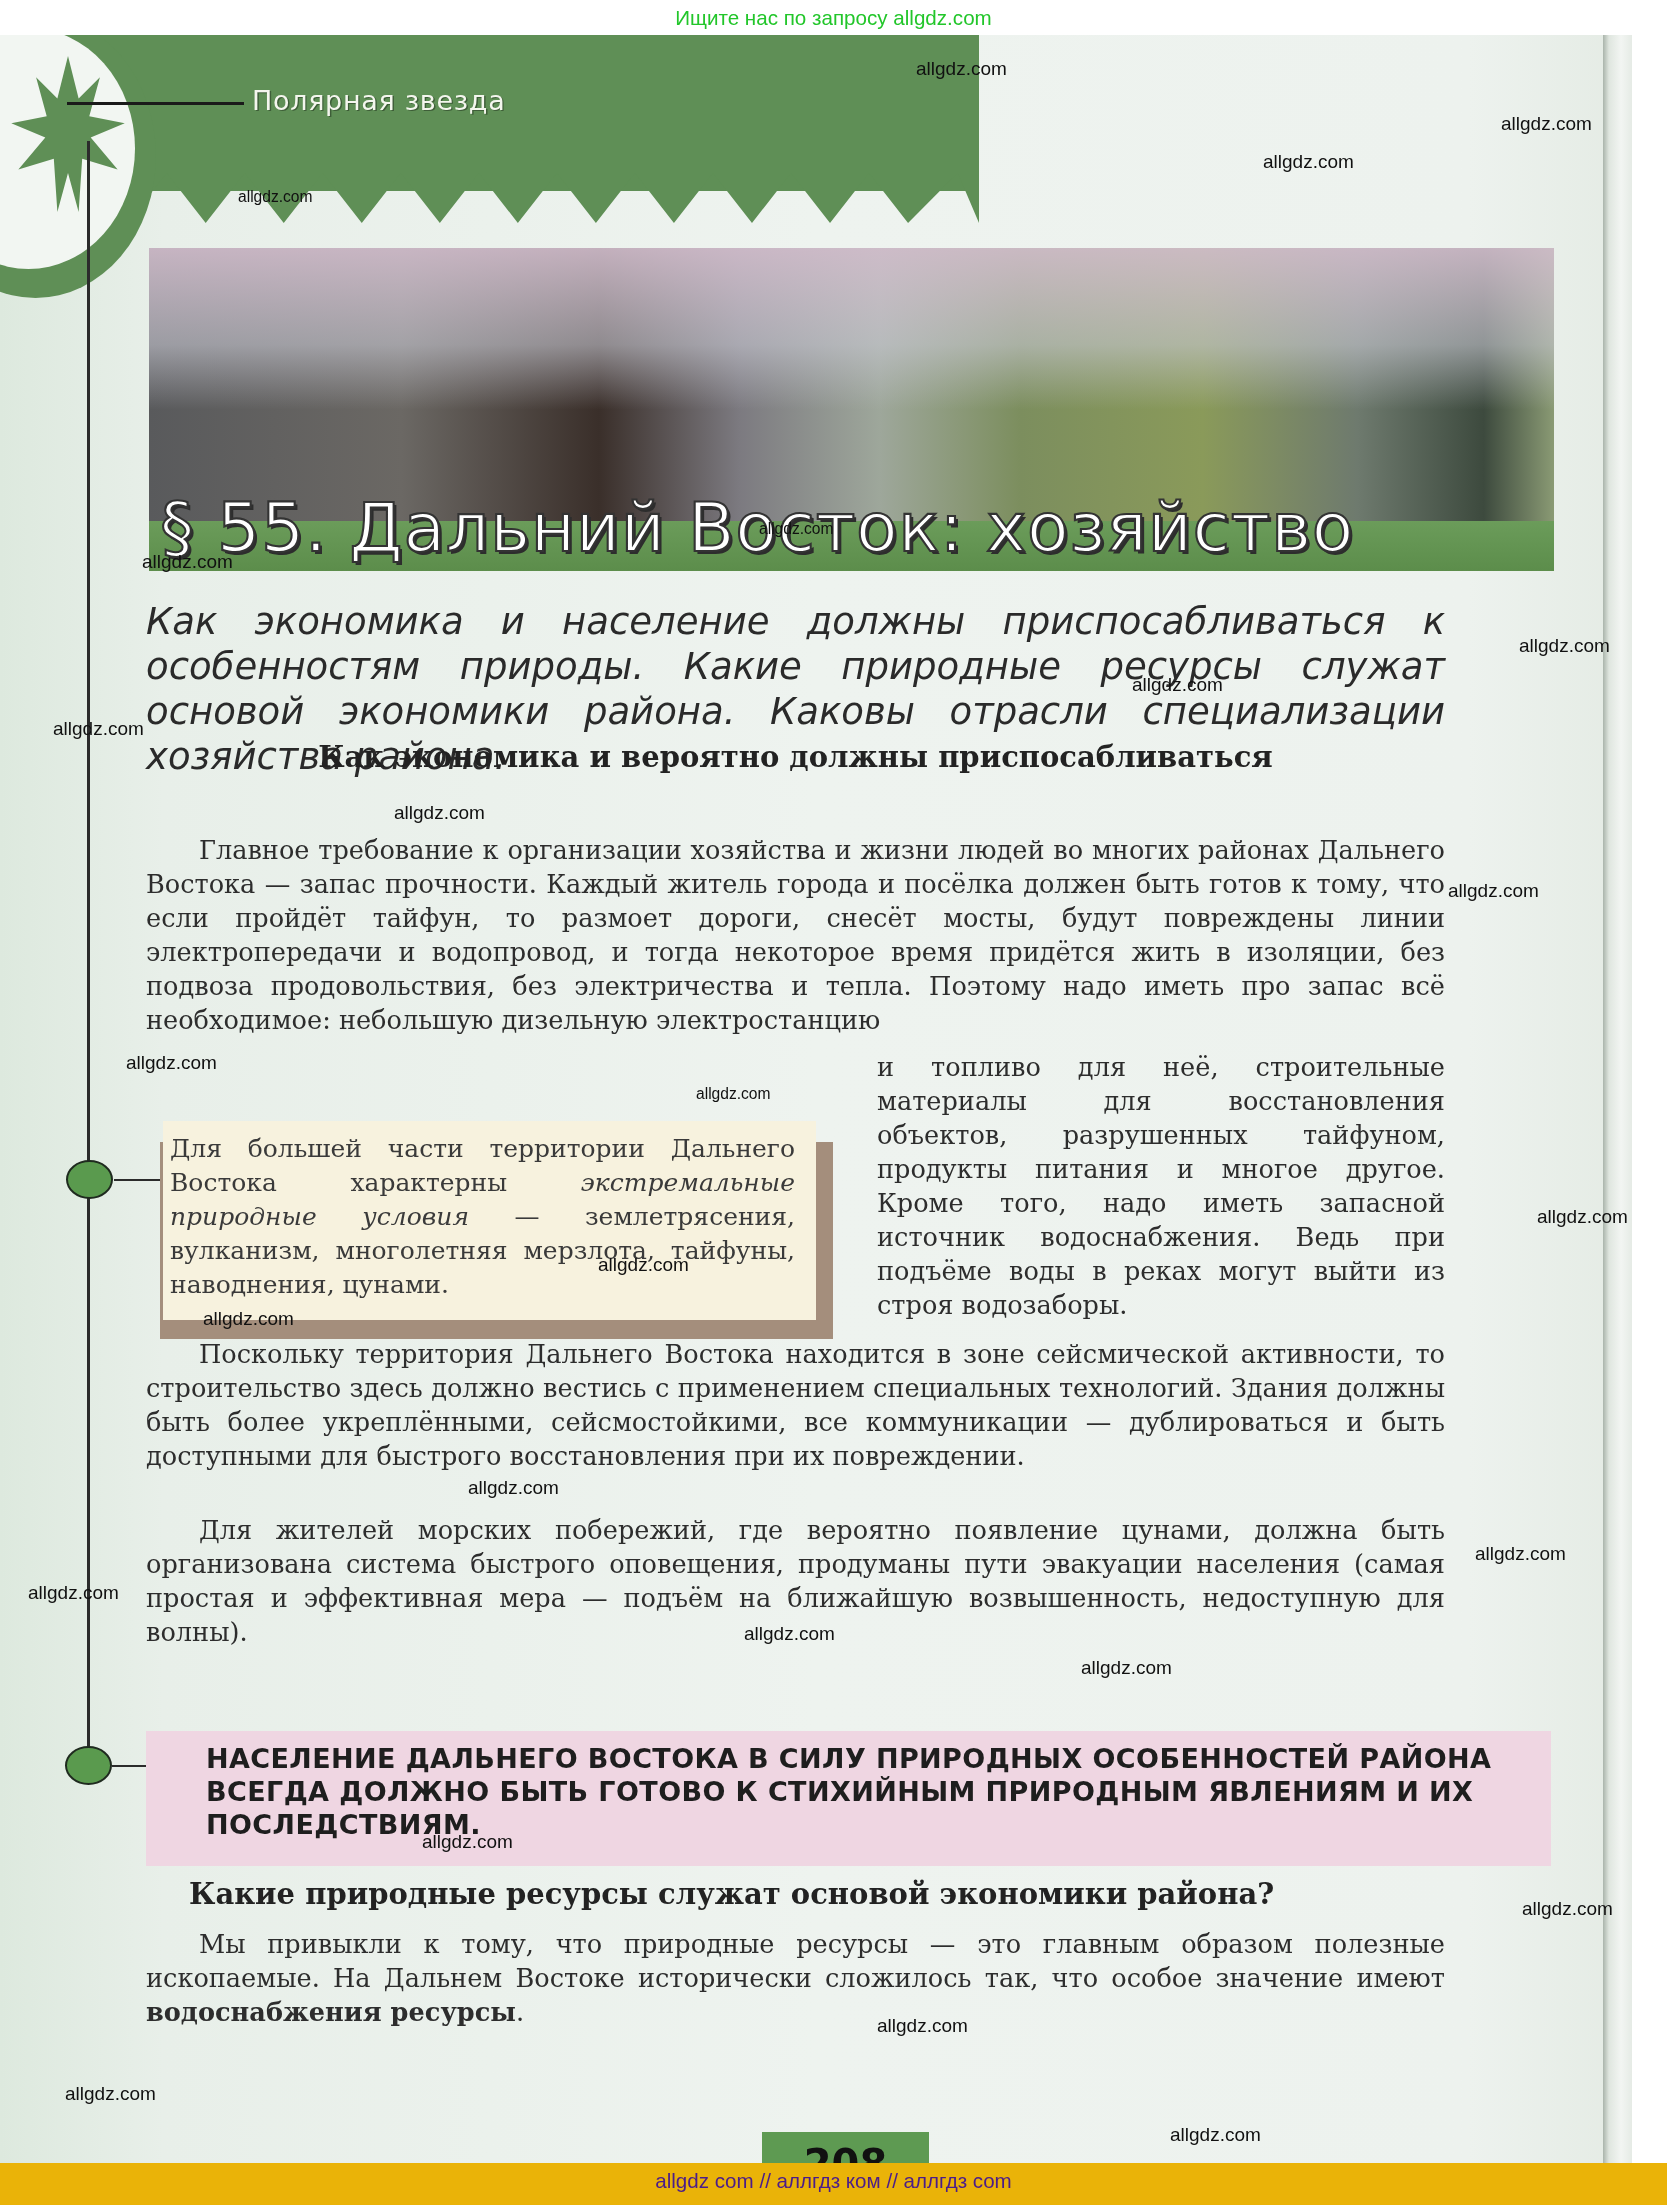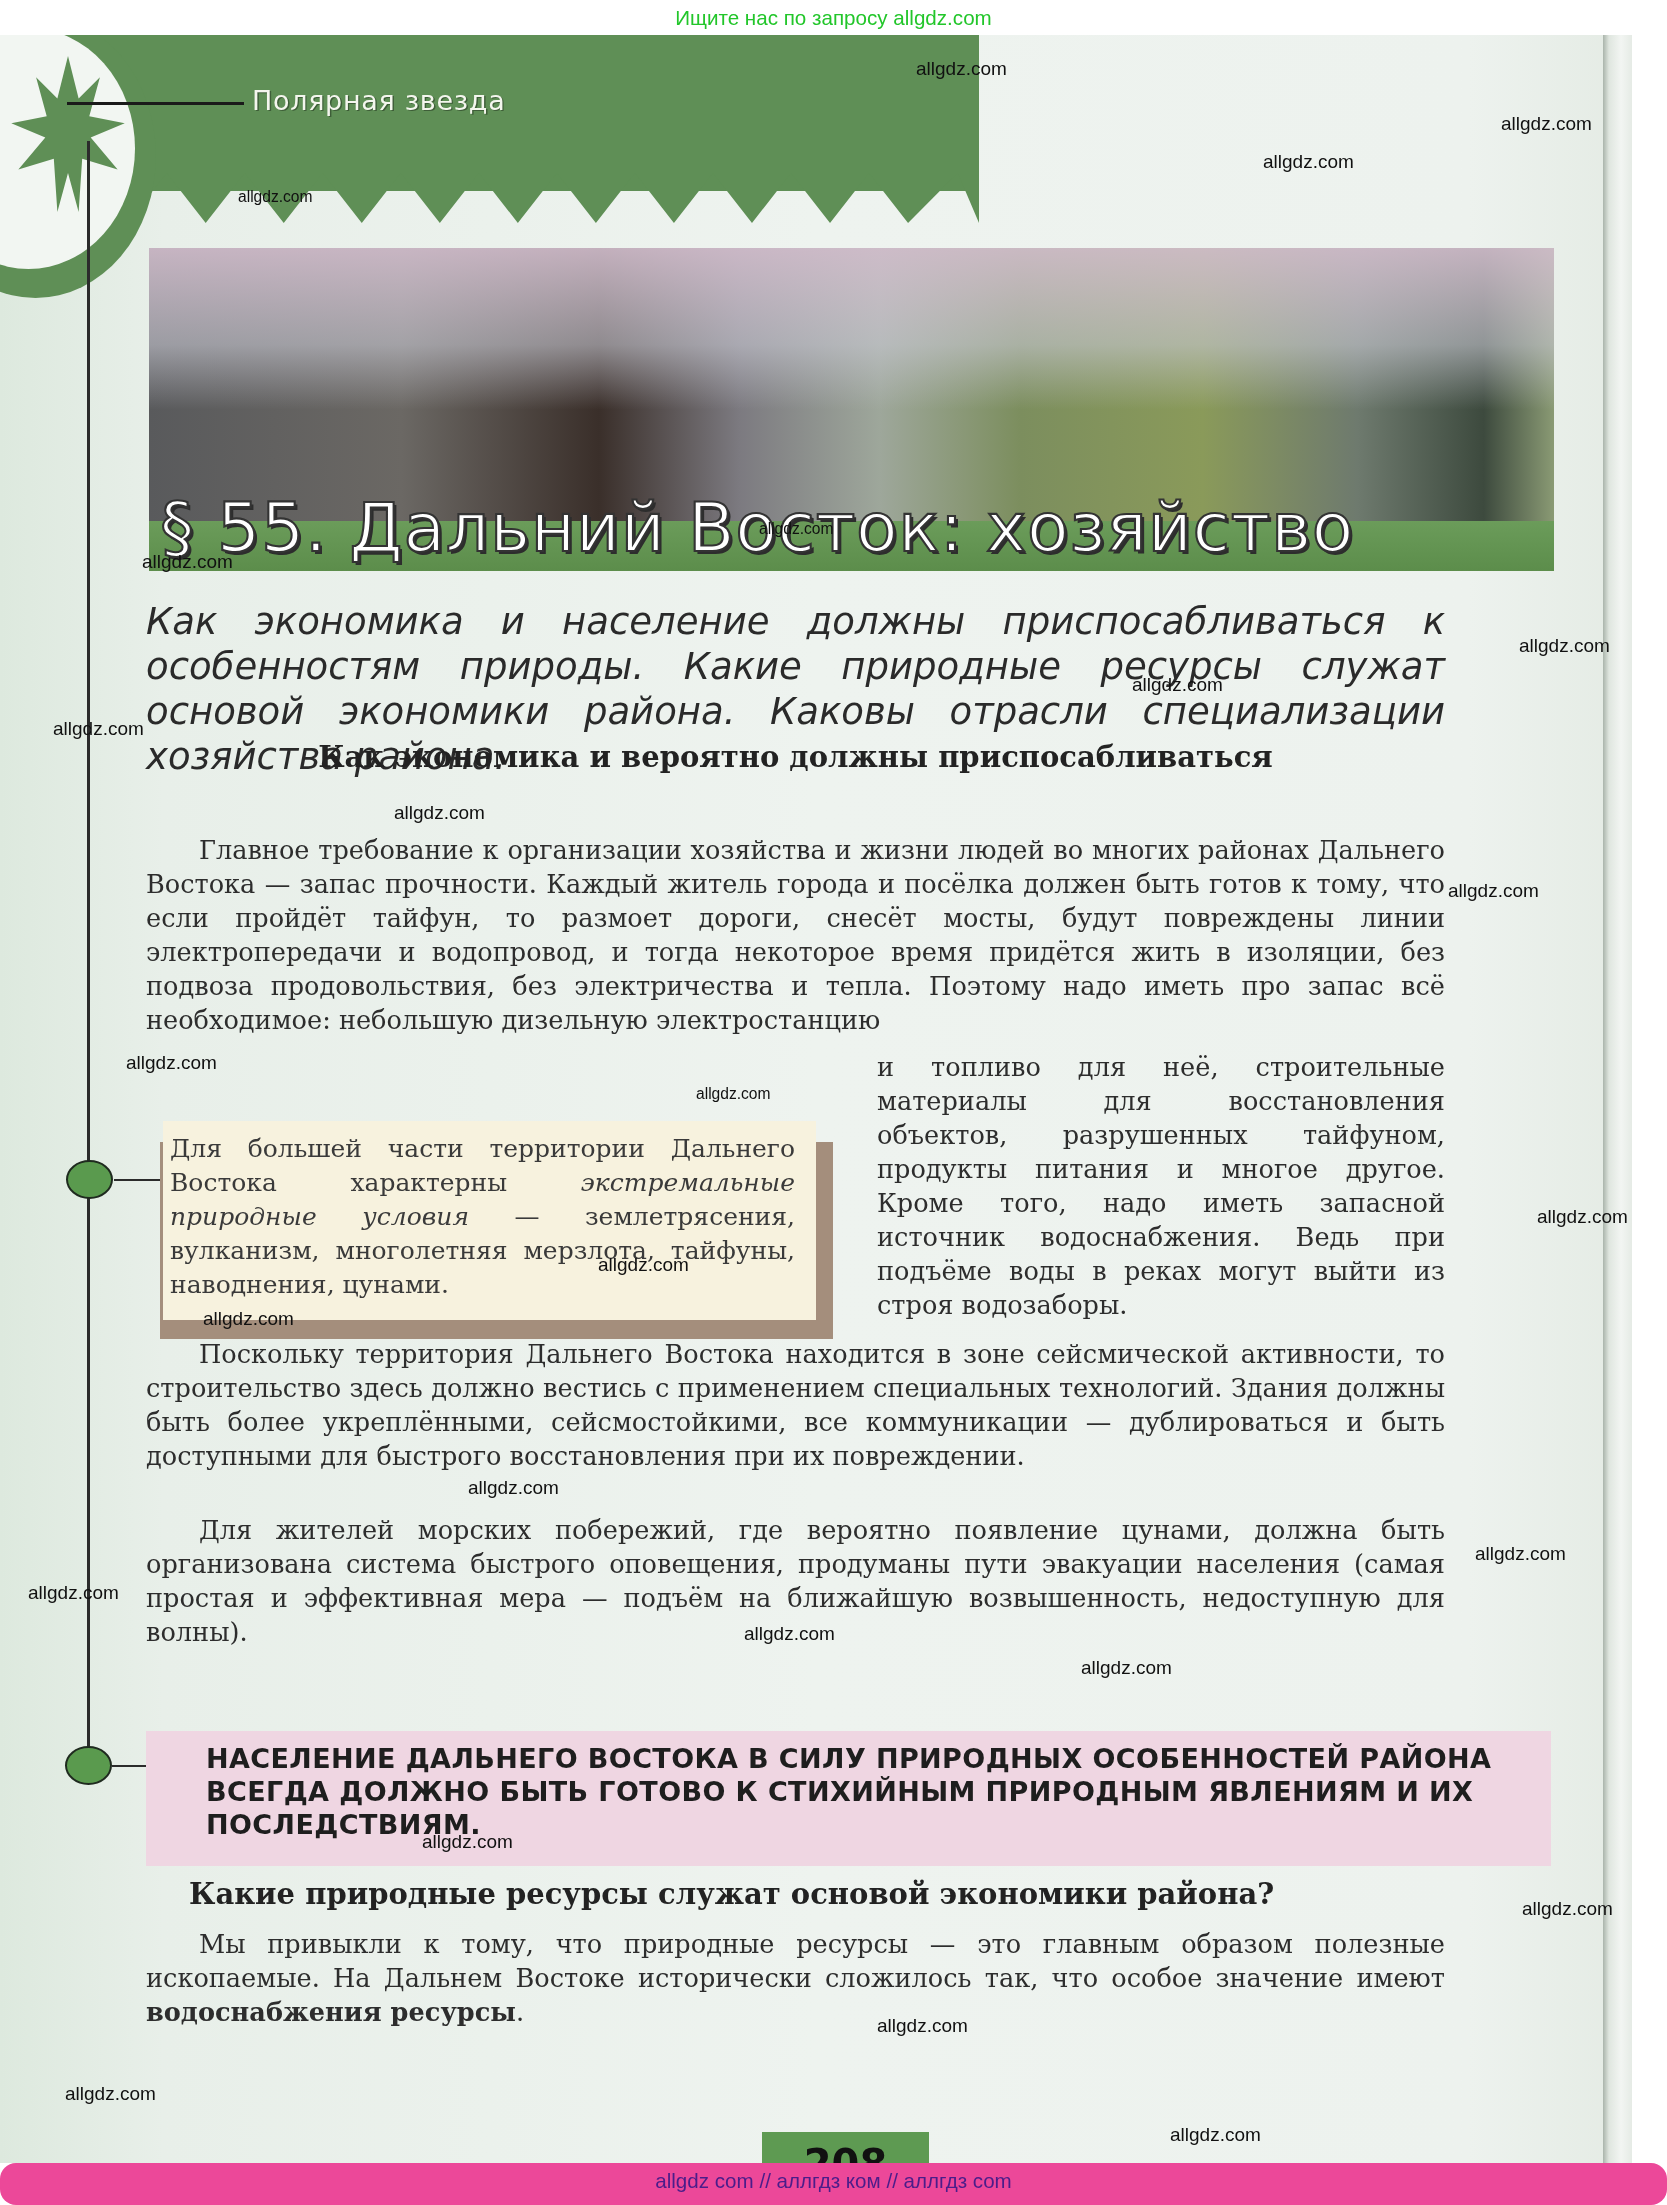--- a/index.html
+++ b/index.html
@@ -113,24 +113,23 @@
   }
   .page-number {
     position: absolute; left: 762px; top: 2097px; width: 167px; height: 85px;
     background: #5e9a52;
   }
   .page-number span {
     position: absolute; left: 0; top: 8.5px; width: 100%; text-align: center;
     font-family: "DejaVu Sans", sans-serif; font-weight: bold; font-size: 40px; color: #111;
   }
   .bottom-banner {
-    position: absolute; left: 0; top: 2163px; width: 1667px; height: 42px; background: #ec4899;
+    position: absolute; left: 0; top: 2163px; width: 1667px; height: 42px; background: #eab308;
     text-align: center; font-family: "Liberation Sans", sans-serif; font-size: 20.6px; line-height: 35px;
     color: #4b1d8a;
-    border-radius: 16px;
   }
   .wm {
     position: absolute; font-family: "Liberation Sans", sans-serif; font-size: 19px; color: #111;
   }
 </style>
 </head>
 <body>
 
 <div class="top-banner">Ищите нас по запросу allgdz.com</div>
 

